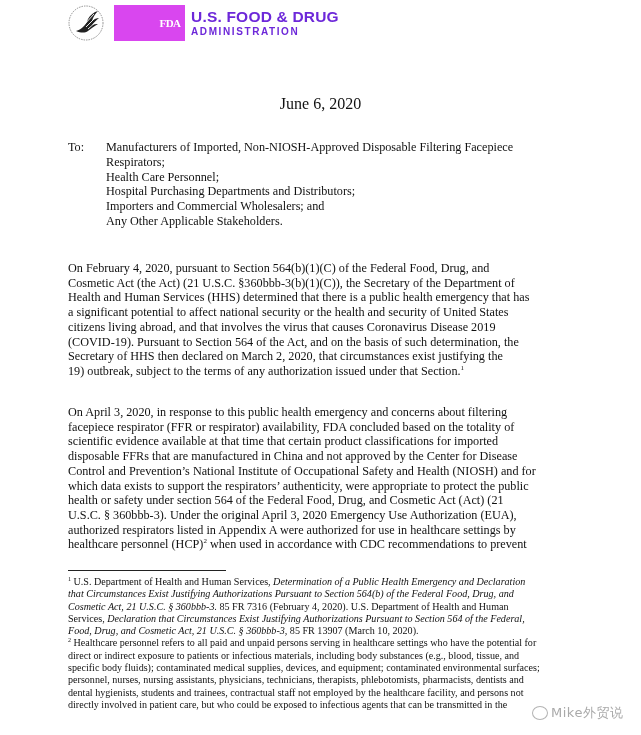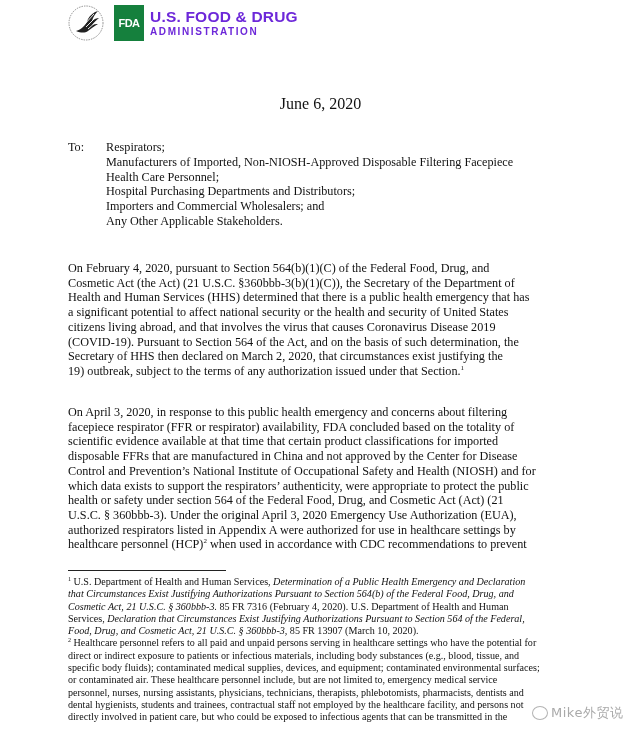--- a/index.html
+++ b/index.html
@@ -24,29 +24,30 @@
       align-items: center;
     }
     .hhs-seal {
       width: 40px;
       height: 40px;
       margin-right: 8px;
     }
     .fda-box {
       width: 30px;
       height: 36px;
-      background: #15803d;
+      background: #d946ef;
       color: #ffffff;
-      font-family: Liberation Sans, sans-serif;
+      font-family: Liberation Serif, serif;
       font-weight: bold;
       font-size: 11px;
       letter-spacing: -0.5px;
       display: flex;
       align-items: center;
       justify-content: center;
+      padding-left: 41px;
     }
     .fda-text {
       margin-left: 6px;
       font-family: "Liberation Sans", "DejaVu Sans", sans-serif;
       color: #6d28d9;
       line-height: 1;
     }
     .fda-title {
       font-size: 15.5px;
       font-weight: bold;
@@ -159,22 +160,22 @@
     <div class="fda-title">U.S. FOOD &amp; DRUG</div>
     <div class="fda-sub">ADMINISTRATION</div>
   </div>
 </div>
 
 <div class="date">June 6, 2020</div>
 
 <div class="to-block">
   <div class="to-label">To:</div>
   <div class="to-list">
+    <div>Manufacturers of Imported, Non-NIOSH-Approved Disposable Filtering Facepiece</div>
     <div>Respirators;</div>
-    <div>Manufacturers of Imported, Non-NIOSH-Approved Disposable Filtering Facepiece</div>
     <div>Health Care Personnel;</div>
     <div>Hospital Purchasing Departments and Distributors;</div>
     <div>Importers and Commercial Wholesalers; and</div>
     <div>Any Other Applicable Stakeholders.</div>
   </div>
 </div>
 
 <div class="para p1">
   <div class="line">On February 4, 2020, pursuant to Section 564(b)(1)(C) of the Federal Food, Drug, and</div>
   <div class="line">Cosmetic Act (the Act) (21 U.S.C. §360bbb-3(b)(1)(C)), the Secretary of the Department of</div>
@@ -203,21 +204,20 @@
 
 <div class="footnotes">
   <div class="line"><sup>1</sup><span> U.S. Department of Health and Human Services, </span><i>Determination of a Public Health Emergency and Declaration</i></div>
   <div class="line"><i>that Circumstances Exist Justifying Authorizations Pursuant to Section 564(b) of the Federal Food, Drug, and</i></div>
   <div class="line"><i>Cosmetic Act, 21 U.S.C. § 360bbb-3.</i><span> 85 FR 7316 (February 4, 2020).  U.S. Department of Health and Human</span></div>
   <div class="line"><span>Services, </span><i>Declaration that Circumstances Exist Justifying Authorizations Pursuant to Section 564 of the Federal,</i></div>
   <div class="line"><i>Food, Drug, and Cosmetic Act, 21 U.S.C. § 360bbb-3,</i><span>  85 FR 13907 (March 10, 2020).</span></div>
   <div class="line"><sup>2</sup><span> Healthcare personnel refers to all paid and unpaid persons serving in healthcare settings who have the potential for</span></div>
   <div class="line">direct or indirect exposure to patients or infectious materials, including body substances (e.g., blood, tissue, and</div>
   <div class="line">specific body fluids); contaminated medical supplies, devices, and equipment; contaminated environmental surfaces;</div>
-  <div class="line">or contaminated air. These healthcare personnel include, but are not limited to, emergency medical service</div>
   <div class="line">personnel, nurses, nursing assistants, physicians, technicians, therapists, phlebotomists, pharmacists, dentists and</div>
   <div class="line">dental hygienists, students and trainees, contractual staff not employed by the healthcare facility, and persons not</div>
   <div class="line">directly involved in patient care, but who could be exposed to infectious agents that can be transmitted in the</div>
 </div>
 
 <div class="watermark">
   <span class="wm-icon"></span>
   <span>Mike外贸说</span>
 </div>
 

